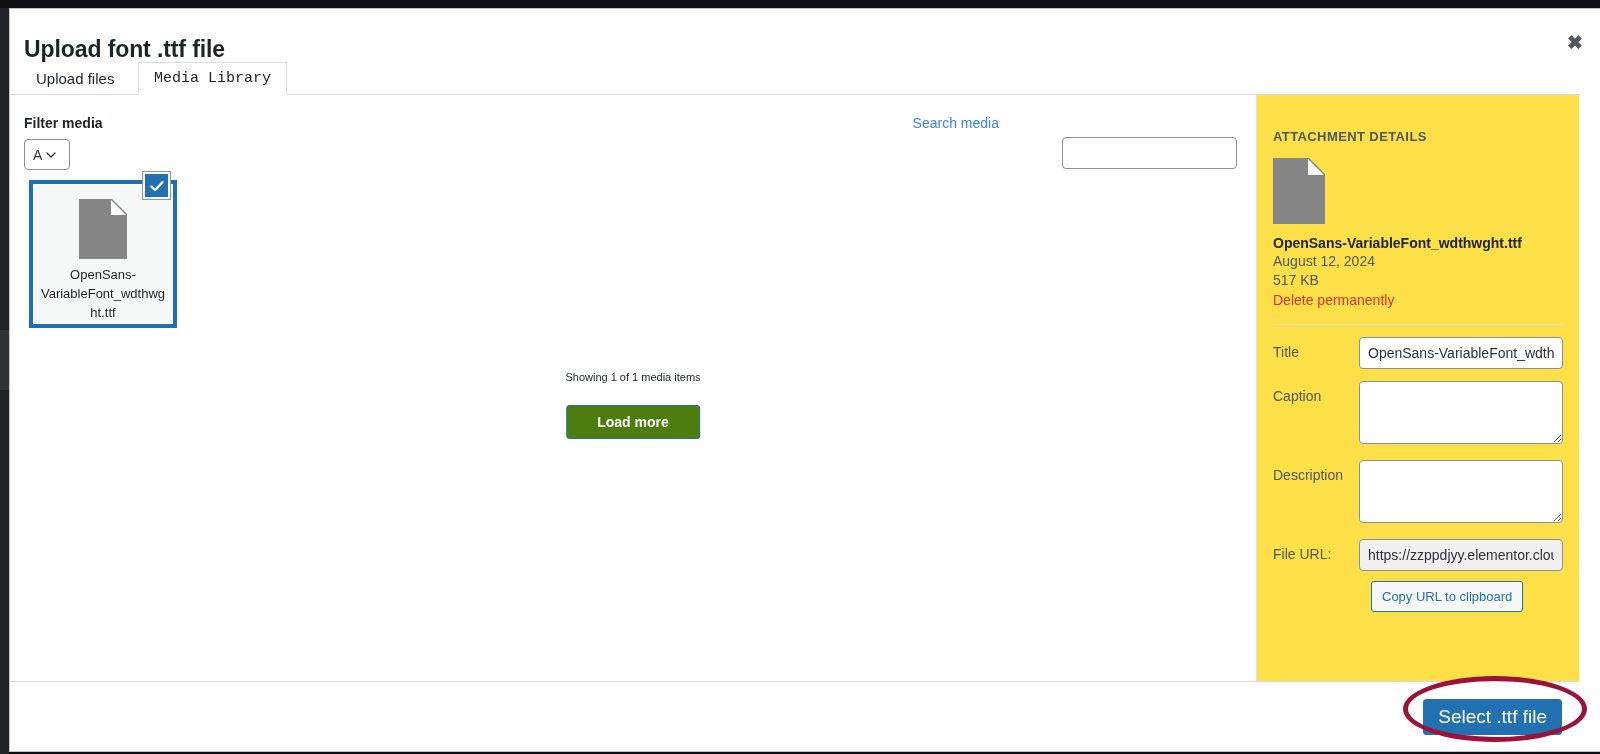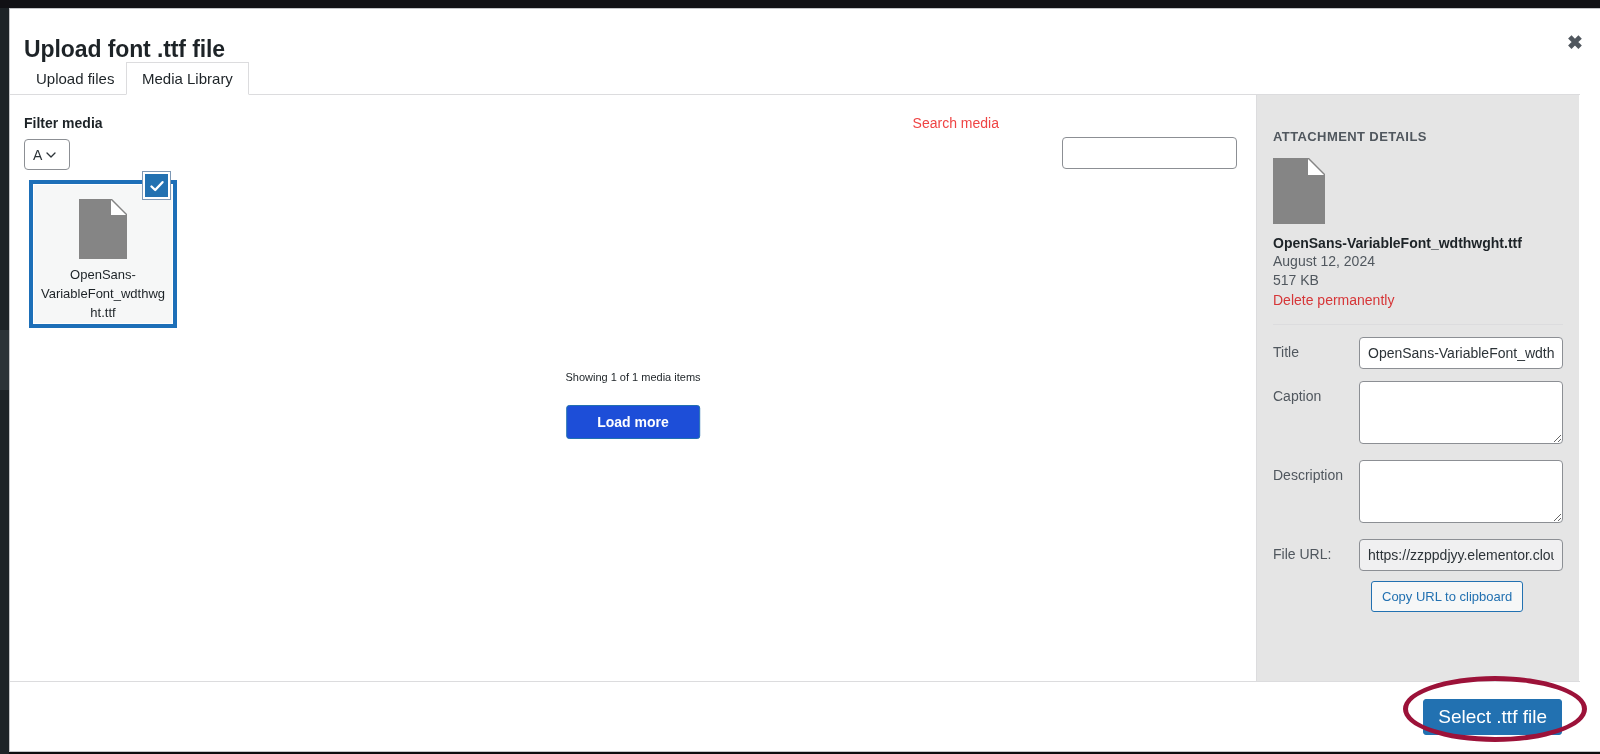--- a/index.html
+++ b/index.html
@@ -68,21 +68,21 @@
     background: transparent; border: 1px solid transparent;
     cursor: pointer; line-height: 20px;
   }
   .tab.is-active {
     background: #ffffff;
     border: 1px solid #dcdcde;
     border-bottom-color: #ffffff;
     z-index: 3;
   }
   #tab-upload-files { left: 10px; }
-  #tab-media-library { left: 116px; }
+  #tab-media-library { left: 128px; font-family: Liberation Mono, monospace; }
 
   
   #content-area {
     position: absolute; left: 0; top: 86px;
     width: 1246px; height: 586px;
     background: #ffffff;
   }
   #sidebar-divider {
     position: absolute; left: 1246px; top: 86px;
     width: 1px; height: 586px;
@@ -100,21 +100,21 @@
     font-size: 14px; color: #2c3338;
     background: #ffffff;
     border: 1px solid #8c8f94; border-radius: 4px;
     display: flex; align-items: center; gap: 4px;
     cursor: pointer;
   }
   #filter-chevron { width: 10px; height: 10px; display: block; }
 
   #search-media-label {
     position: absolute; right: 257px; top: 20px;
-    font-size: 14px; color: #ef4444;
+    font-size: 14px; color: #3b82f6;
   }
   #search-media-input {
     position: absolute; right: 19px; top: 42px;
     width: 175px; height: 32px;
     padding: 0 8px;
     font-size: 14px; color: #2c3338;
     border: 1px solid #8c8f94; border-radius: 4px;
     background: #ffffff;
     font-family: "Liberation Sans", sans-serif;
   }
@@ -159,31 +159,31 @@
   
   #showing-count {
     position: absolute; left: 0; top: 276px; width: 1246px;
     text-align: center; font-size: 11px; color: #1d2327;
   }
   #load-more-button {
     position: absolute; left: 50%; top: 310px;
     transform: translateX(-50%);
     min-width: 92px; height: 34px;
     padding: 0 30px;
-    background: #1d4ed8; color: #ffffff;
+    background: #4d7c0f; color: #ffffff;
     border: 1px solid #2271b1; border-radius: 3px;
     font-size: 14px; font-weight: bold; cursor: pointer;
     font-family: "Liberation Sans", sans-serif;
   }
 
   
   #attachment-sidebar {
     position: absolute; left: 1247px; top: 86px;
     width: 322px; height: 586px;
-    background: #e5e5e5;
+    background: #fde047;
     padding: 34px 16px 0 16px;
     overflow: hidden;
   }
   #attachment-details-heading {
     font-size: 13px; font-weight: bold; color: #50575e;
     letter-spacing: 0.4px; text-transform: uppercase;
     margin: 0 0 14px 0;
   }
   #attachment-file-icon { width: 52px; height: 66px; display: block; }
   #attachment-filename {

